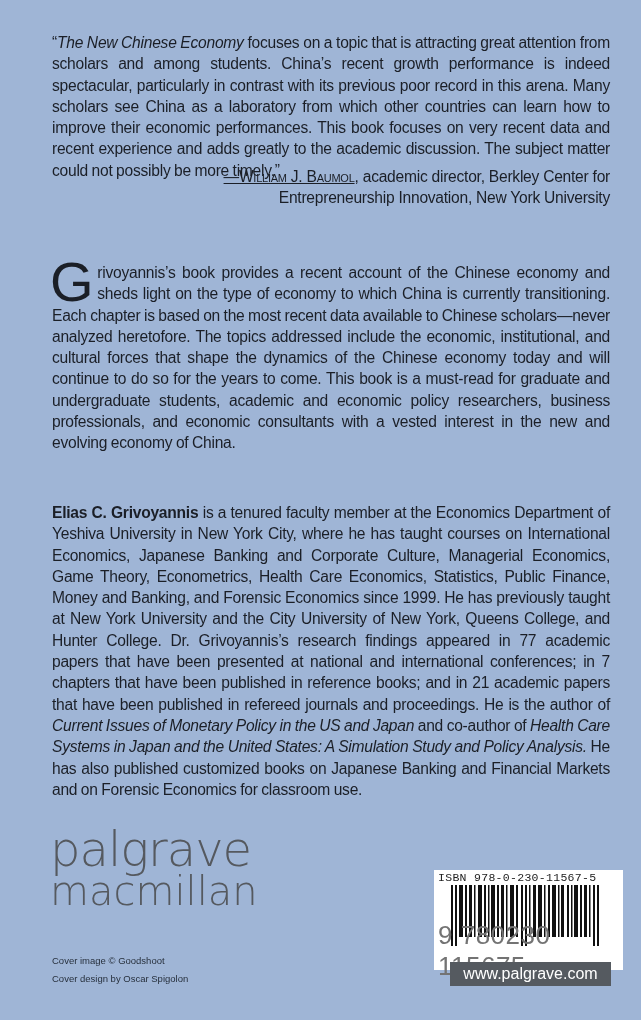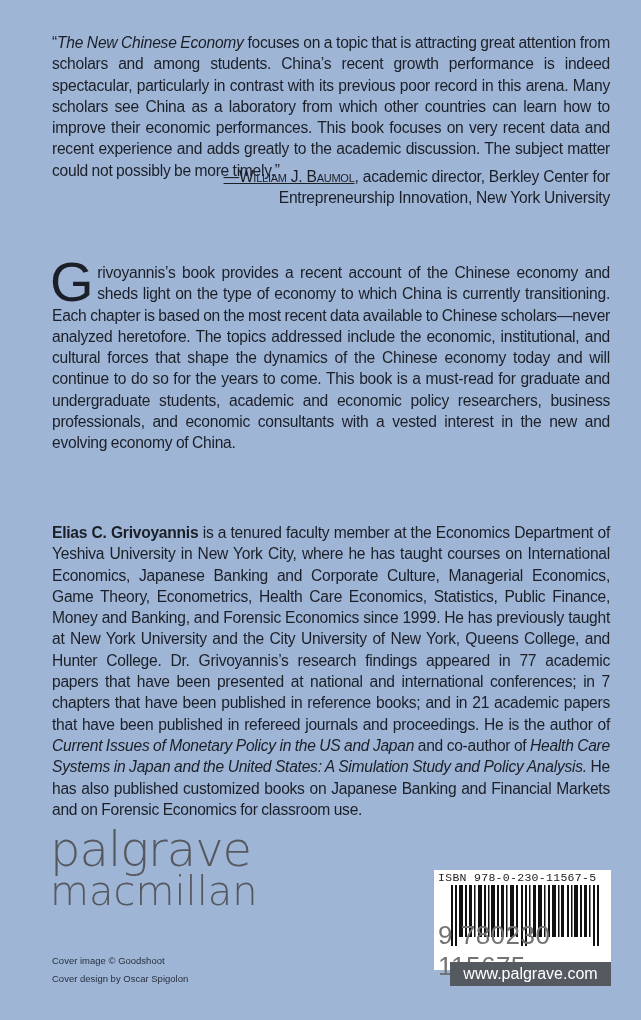--- a/index.html
+++ b/index.html
@@ -18,28 +18,28 @@
   }
   .quote { top:32px; }
   .attrib { position:absolute; right:31px; top:166px; text-align:right; font-size:15.6px; line-height:21.3px; letter-spacing:-0.25px; }
   .smallcaps { font-variant:small-caps;text-decoration:underline; }
   .desc { top:262px; }
   .dropcap {
     float:left; font-size:56px; line-height:44px; height:42px;
     margin:-2px 4px 0 -2px; color:#1b1f27;
     font-family:"Liberation Sans", sans-serif;
   }
-  .bio { top:522px; }
+  .bio { top:502px; }
   .logo { position:absolute; left:50px; font-family:"DejaVu Sans", sans-serif; color:#55595f; font-weight:300; }
   .logo1 { top:822px; font-size:48px; letter-spacing:-1px; line-height:54px; }
   .logo2 { top:866px; font-size:40px; letter-spacing:0px; line-height:50px; }
   .credit { position:absolute; left:52px; font-size:9.5px; color:#27303d; }
   .c1 { top:955px; }
   .c2 { top:973px; }
-  .barcode-box { position:absolute; left:434px; top:870px; width:177px; height:100px; background:#fff; }
+  .barcode-box { position:absolute; left:434px; top:870px; width:177px; height:100px; background:#fff;padding-left:12px; }
   .isbn-top { position:absolute; left:4px; top:1px; font-family:"Liberation Mono", monospace; font-size:11.5px; color:#222; letter-spacing:0.3px; }
   .bars { position:absolute; left:17px; top:15px; width:150px; height:61px; }
   .isbn-bottom { position:absolute; left:4px; top:50px; font-family:"Liberation Sans", sans-serif; font-size:26px; color:#737373; background:transparent; letter-spacing:0.5px; }
   .url-bar { position:absolute; left:450px; top:962px; width:161px; height:24px; background:#555a60; color:#fff; font-size:16px; text-align:center; line-height:24px; }
 </style>
 </head>
 <body>
 
 <div class="block para quote">
   <span>“</span><i>The New Chinese Economy</i><span> focuses on a topic that is attracting great attention from scholars and among students. China’s recent growth performance is indeed spectacular, particularly in contrast with its previous poor record in this arena. Many scholars see China as a laboratory from which other countries can learn how to improve their economic performances. This book focuses on very recent data and recent experience and adds greatly to the academic discussion. The subject matter could not possibly be more timely.”</span>

